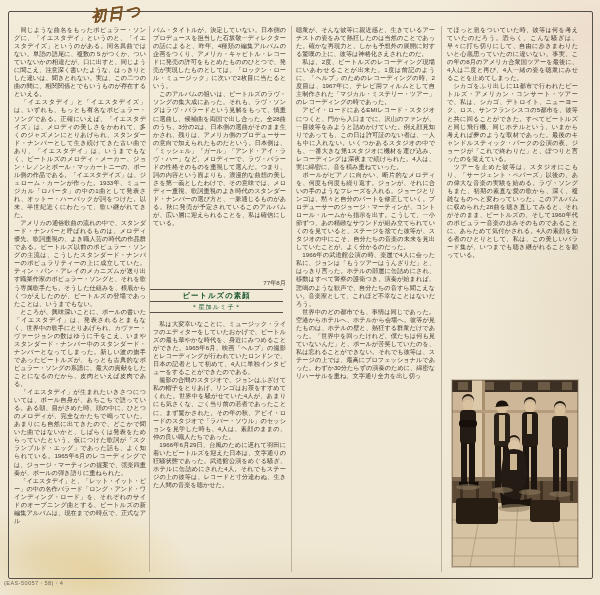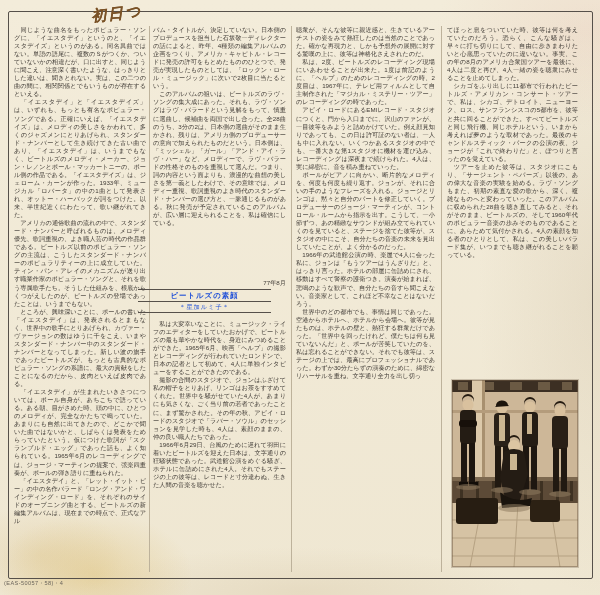--- a/index.html
+++ b/index.html
@@ -41,21 +41,21 @@
   .c4{left:447px;width:131px;height:348px;}
   .divider{
     position:absolute;top:26px;height:546px;width:1px;background:#bdb29b;
   }
   .d1{left:149px;} .d2{left:291px;} .d3{left:441px;}
   .dateline{
     position:absolute;left:153px;top:279px;width:133px;
     font-size:6.2px;color:#3f3a35;text-align:right;
   }
   .headbox{
-    position:absolute;left:138px;top:289px;width:133px;color:#1d4ed8;
+    position:absolute;left:150px;top:289px;width:133px;color:#14532d;
     text-align:center;
   }
   .headbox .rule{height:1px;background:#56504a;margin:0;}
   .headbox .h{font-size:7.4px;font-weight:bold;line-height:11px;letter-spacing:1px;}
   .headbox .b{font-size:6.2px;line-height:10px;letter-spacing:1px;}
   .photo{
     position:absolute;left:452px;top:380px;width:126px;height:187px;
     box-shadow:0 0 0 1px rgba(90,70,50,.25);
   }
   .catalog{

